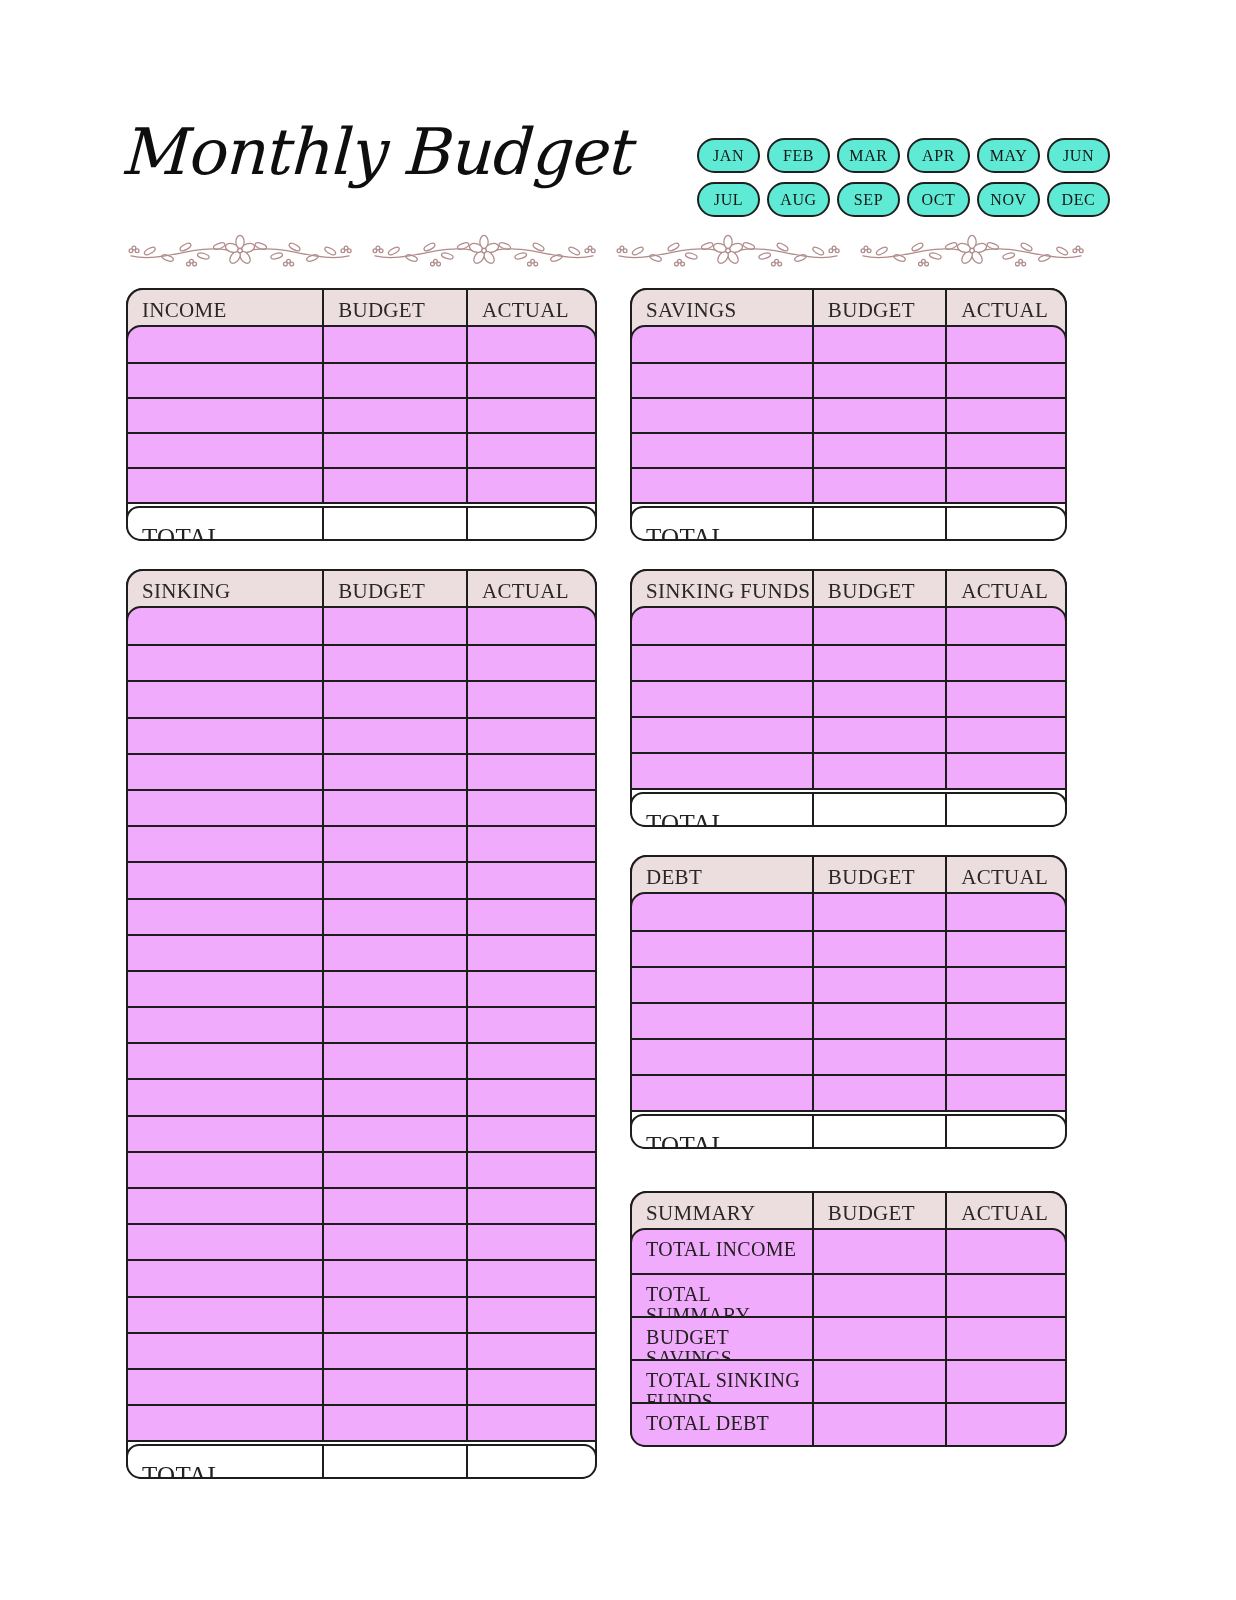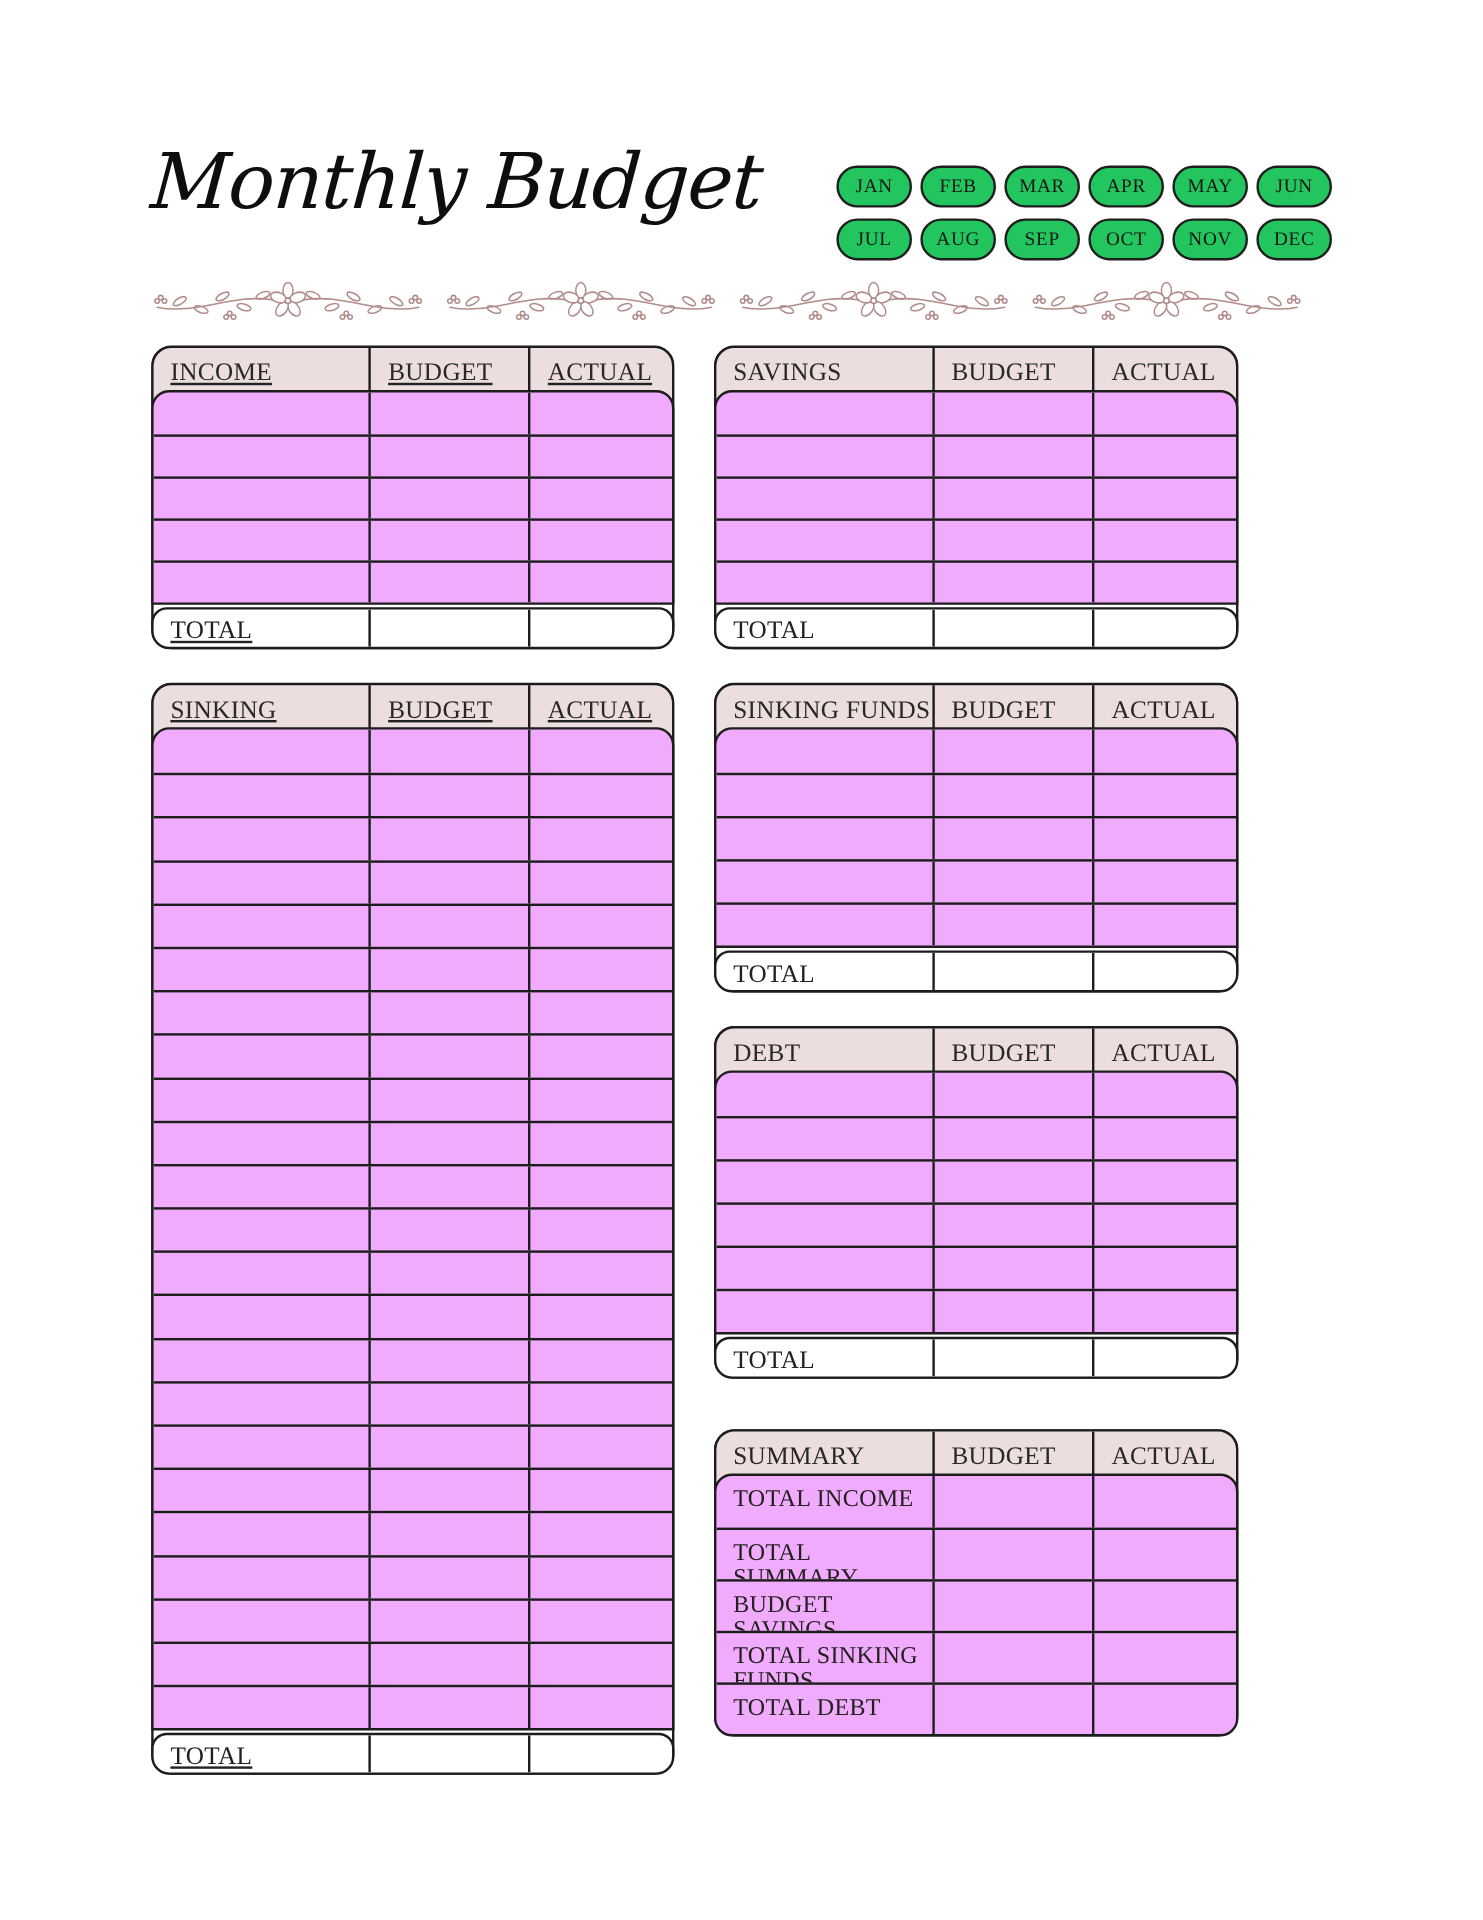--- a/index.html
+++ b/index.html
@@ -14,33 +14,33 @@
   }
   
   .header-row{position:absolute;left:126px;top:108px;width:984px;display:flex;justify-content:space-between;align-items:flex-start;}
   .title{
     font-family:"DejaVu Serif", serif;font-style:italic;font-weight:400;
     font-size:64px;line-height:1.4;margin:0;color:#0e0e0e;white-space:nowrap;
     letter-spacing:-1px;transform:skewX(-4deg);
   }
   .months{width:414px;display:flex;flex-wrap:wrap;gap:9px 7px;margin-top:30px;justify-content:flex-end;}
   .pill{
-    box-sizing:border-box;width:63px;height:35px;background:#22c55e;
+    box-sizing:border-box;width:63px;height:35px;background:#5eead4;
     border:2.4px solid #1f1f1f;border-radius:18px;
     display:flex;align-items:center;justify-content:center;
     font-family:"Liberation Serif", serif;font-size:16px;letter-spacing:0.6px;color:#161616;
     padding:0;cursor:pointer;text-align:right;
   }
   
   .floral-divider{position:absolute;left:126px;top:234px;width:960px;display:flex;justify-content:space-between;}
   .motif{width:228px;height:38px;color:var(--floral);}
   
   .content{position:absolute;left:126px;top:288px;display:flex;gap:33px;}
   .col{display:flex;flex-direction:column;gap:28px;}
-  .col-left{width:436px;text-decoration:underline;}
+  .col-left{width:471px;}
   .col-right{width:437px;}
   
   .btable{position:relative;background:#fff;border:2px solid var(--ink);border-radius:17px;}
   .thead{
     display:flex;background:var(--header-bg);
     margin:-2px -2px 0;border:2px solid var(--ink);border-bottom:none;
     border-radius:17px 17px 0 0;height:49px;box-sizing:border-box;
   }
   .thead .cell{
     padding:8px 0 0 14px;font-size:21px;letter-spacing:0.3px;color:#2b2727;
@@ -57,21 +57,21 @@
   .t-sinking .trow, .t-debt .trow{height:36px;}
   .t-summary .trow{height:43px;}
   .ttotal{
     display:flex;height:35px;box-sizing:border-box;margin:2px -2px -2px;background:#fff;
     border:2px solid var(--ink);border-radius:13px 13px 15px 15px;overflow:hidden;
   }
   .cell{box-sizing:border-box;}
   .c1{width:42%;border-right:2px solid var(--ink);}
   .c2{width:30.8%;border-right:2px solid var(--ink);}
   .c3{width:27.2%;}
-  .lblcell{padding:5px 0 0 14px;font-size:21px;color:#242020;letter-spacing:0.3px;}
+  .lblcell{padding:16px 0 0 14px;font-size:25px;color:#242020;letter-spacing:0.3px;}
   .t-summary .lblcell{padding:9px 6px 0 14px;font-size:20px;line-height:1.05;}
   .t-summary .tbody .trow .c1{overflow:hidden;}
 </style>
 </head>
 <body>
 
 <svg width="0" height="0" style="position:absolute" aria-hidden="true">
   <symbol id="vine" viewBox="0 0 230 36">
     <g fill="none" stroke="currentColor" stroke-width="1.3" stroke-linecap="round">
       <path d="M5 21 C 38 28 68 9 103 15"></path>

